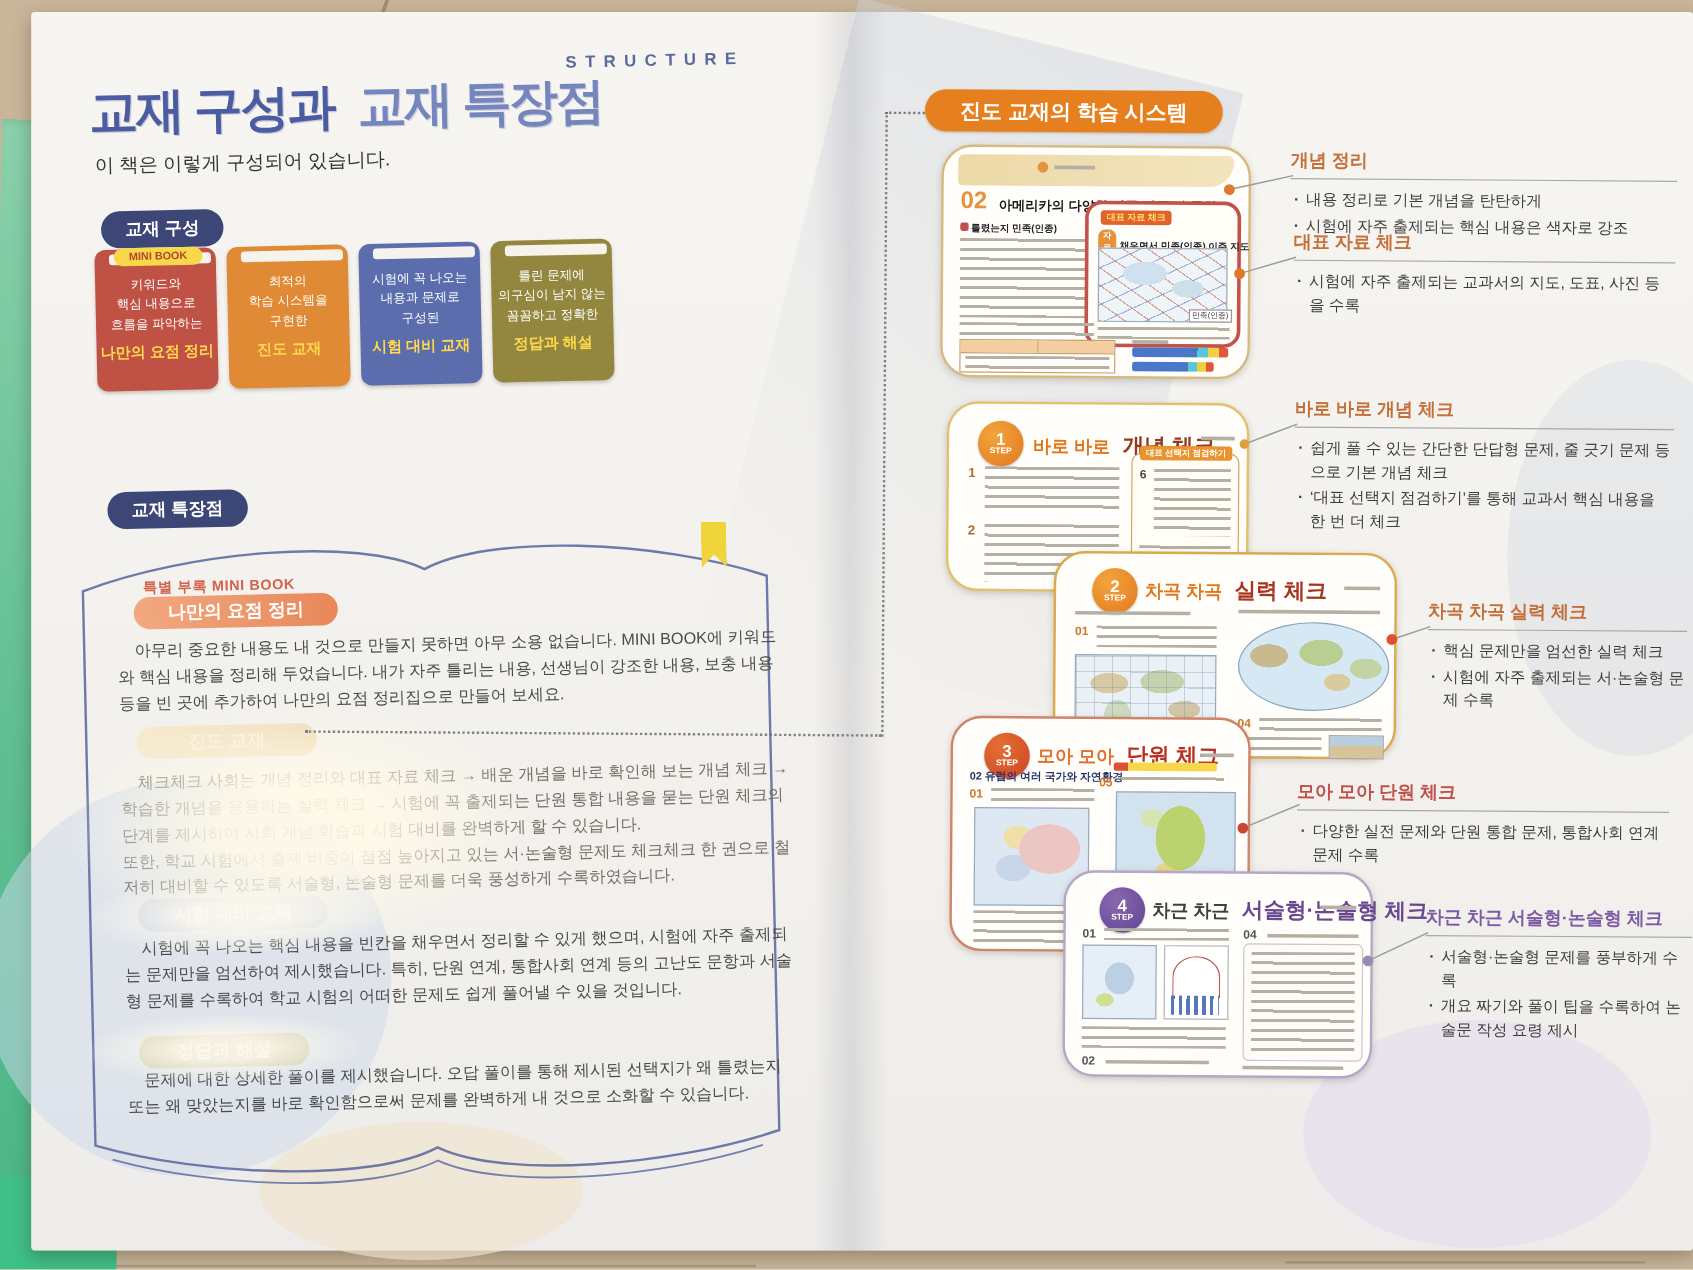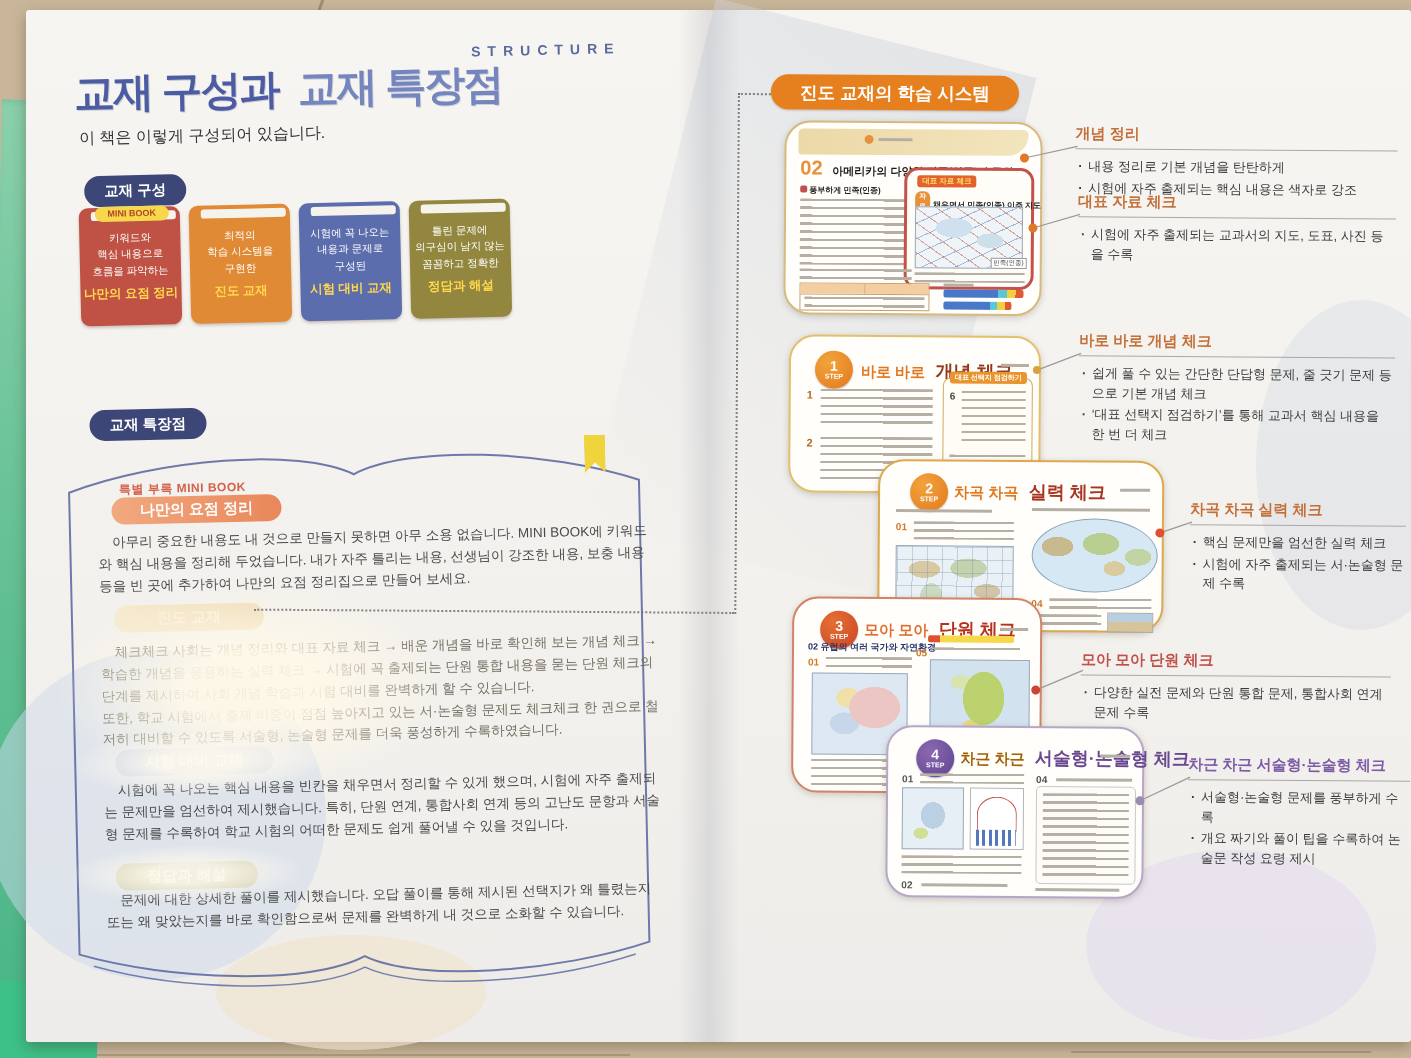--- a/index.html
+++ b/index.html
@@ -243,21 +243,21 @@
 
       <div class="sys-badge">진도 교재의 학습 시스템</div>
 
       <div class="card c1">
         <div style="position:absolute;top:6px;left:12px;right:12px;height:26px;background:linear-gradient(90deg,#ecd9a8,#f2e4bd);border-radius:14px 14px 60px 10px;"></div>
         <div style="position:absolute;top:12px;left:78px;width:9px;height:9px;border-radius:50%;background:#e8913d;"></div>
         <div class="tl1" style="top:15px;left:92px;width:34px;"></div>
         <div style="position:absolute;top:34px;left:14px;font-size:20px;font-weight:bold;color:#e8913d;">02</div>
         <div style="position:absolute;top:41px;left:46px;font-size:11px;font-weight:bold;color:#1a1a1a;white-space:nowrap;">아메리카의 다양한 민족(인종)과 문화</div>
         <div style="position:absolute;top:62px;left:14px;font-size:8px;font-weight:bold;color:#222;white-space:nowrap;">
-          <span style="display:inline-block;width:7px;height:7px;background:#c0504d;border-radius:2px;margin-right:2px;"></span><span>풍부하게 민족(인종)</span>
+          <span style="display:inline-block;width:7px;height:7px;background:#c0504d;border-radius:2px;margin-right:2px;"></span><span>틀렸는지 민족(인종)</span>
         </div>
         <div class="tl" style="top:76px;left:14px;width:112px;height:66px;"></div>
         <div class="callout" style="right:6px;top:44px;width:130px;height:122px;">
           <div class="co-badge">대표 자료 체크</div>
           <div style="position:absolute;top:21px;left:8px;display:flex;align-items:center;">
             <span class="co-tag">자료 1</span>
             <span class="co-title">채우면서 민족(인종) 이주 지도</span>
           </div>
           <div class="map map-arrows" style="left:8px;top:36px;width:108px;height:62px;"></div>
           <div class="mini-tag" style="right:4px;bottom:18px;">민족(인종)</div>
@@ -342,21 +342,21 @@
         <div class="map map-eu-green" style="left:136px;top:60px;width:100px;height:84px;"></div>
         <div class="tl" style="left:136px;top:150px;width:96px;height:24px;"></div>
       </div>
 
       <div class="card c5">
         <div class="step-circle sc-purple" style="left:28px;top:12px;">
           <span class="no">4</span>
           <span class="st">STEP</span>
         </div>
         <div style="position:absolute;left:72px;top:18px;white-space:nowrap;">
-          <span class="ct-a" style="color:#a16207;">차근 차근</span>
+          <span class="ct-a" style="color:#404040;">차근 차근</span>
           <span class="ct-b" style="color:#6a4890;">서술형·논술형 체크</span>
         </div>
         <div class="tl1" style="right:12px;top:26px;width:30px;"></div>
         <div class="qnum" style="left:14px;top:46px;font-size:10px;color:#555;">01</div>
         <div class="tl" style="left:32px;top:46px;width:104px;height:10px;"></div>
         <div class="map map-small-eu" style="left:14px;top:60px;width:62px;height:62px;"></div>
         <div class="climate" style="left:82px;top:60px;width:54px;height:62px;">
           <div class="curve"></div>
           <div class="bars"></div>
         </div>

